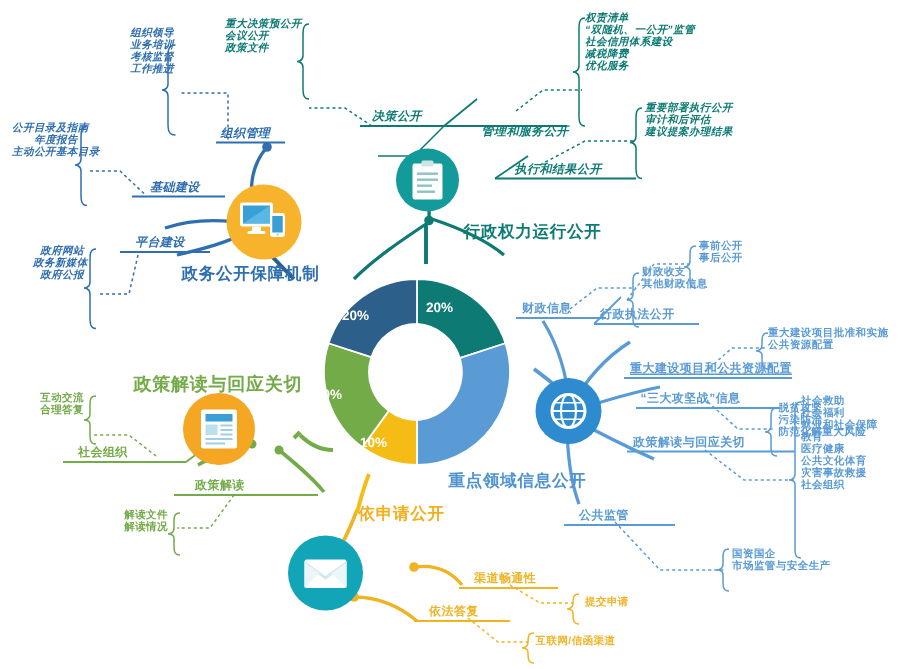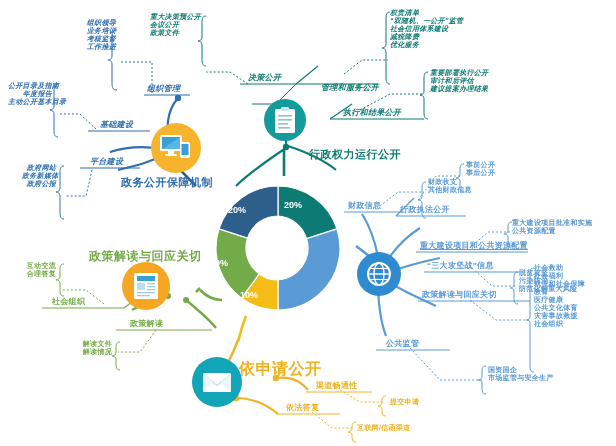--- a/index.html
+++ b/index.html
@@ -266,22 +266,23 @@
       <rect x="15" y="18" width="8" height="1.3" fill="#9fcde6"></rect>
       <rect x="5" y="21" width="18" height="1.3" fill="#9fcde6"></rect>
       <rect x="5" y="24" width="13" height="1.3" fill="#9fcde6"></rect>
     </svg>
   </div>
 
   <div class="branch-title t-blue" style="left:121px; top:175px; font-size:11px;">政务公开保障机制</div>
 
   <div class="branch-title t-teal" style="left:309px; top:147px; font-size:11px;">行政权力运行公开</div>
 
-
-  <div class="branch-title t-yellow" style="left:239px; top:359px; font-size:16px;">依申请公开</div>
+  <div class="branch-title t-lblue" style="left:299px; top:313px; font-size:11px;">重点领域信息公开</div>
+
+  <div class="branch-title t-yellow" style="left:239px; top:335px; font-size:11px;">依申请公开</div>
 
   <div class="branch-title t-green" style="left:89px; top:248px; font-size:12px;">政策解读与回应关切</div>
 
   <div class="node-label lbl blue" style="left:147px; top:84px; font-size:8px;">组织管理</div>
   <div class="leaf-group lbl blue" style="left:86px; top:19px; font-size:7px; text-align:right; width:30px;">
     <span class="leaf">组织领导</span>
     <span class="leaf">业务培训</span>
     <span class="leaf">考核监督</span>
     <span class="leaf">工作推进</span>
   </div>

